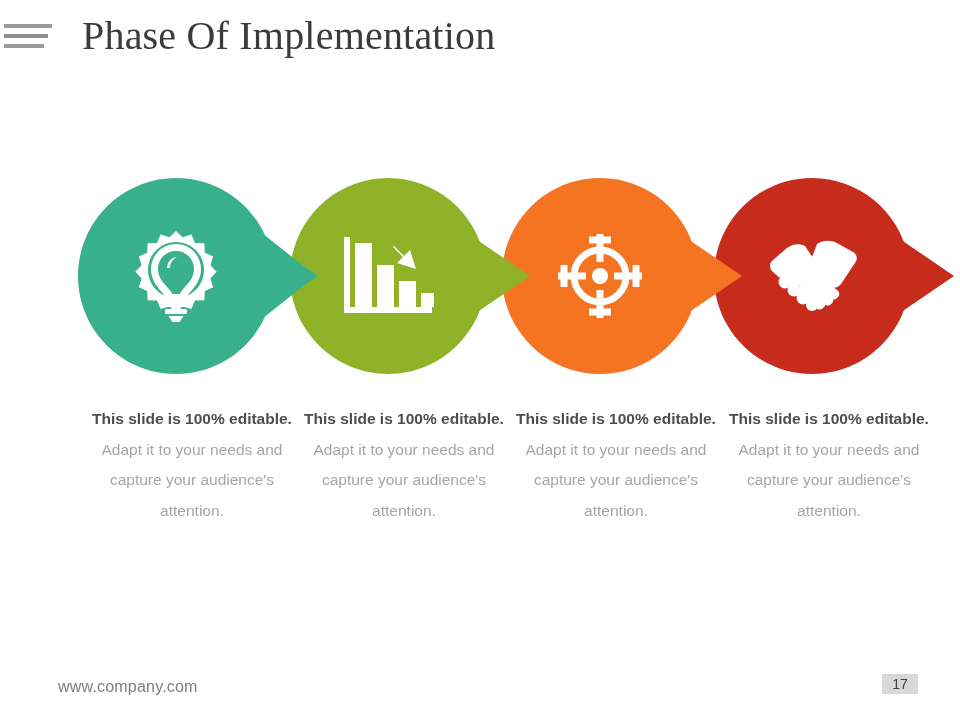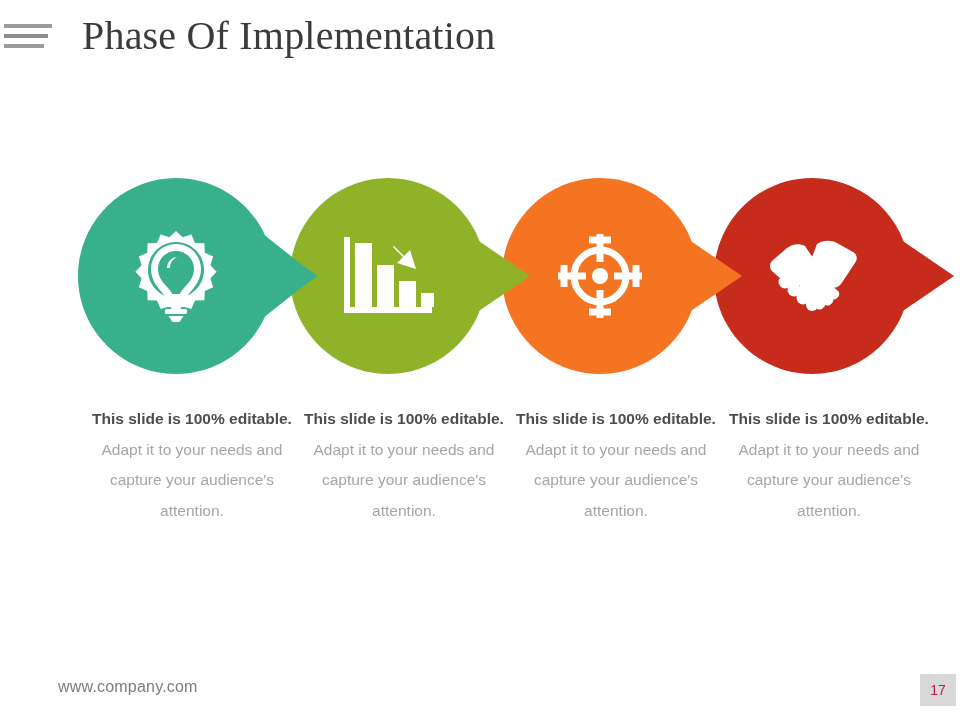--- a/index.html
+++ b/index.html
@@ -117,26 +117,26 @@
   .footer-url {
     position: absolute;
     left: 58px;
     top: 678px;
     font-size: 16px;
     color: #7d7d7d;
     letter-spacing: 0.2px;
   }
   .page-number {
     position: absolute;
-    left: 920px;
+    left: 882px;
     top: 674px;
     width: 36px;
-    height: 32px;
+    height: 20px;
     background: #d8d8d8;
-    color: #be185d;
+    color: #404040;
     font-size: 14px;
     display: flex;
     align-items: center;
     justify-content: center;
   }
 </style>
 </head>
 <body>
 
 <div class="slide-header">

